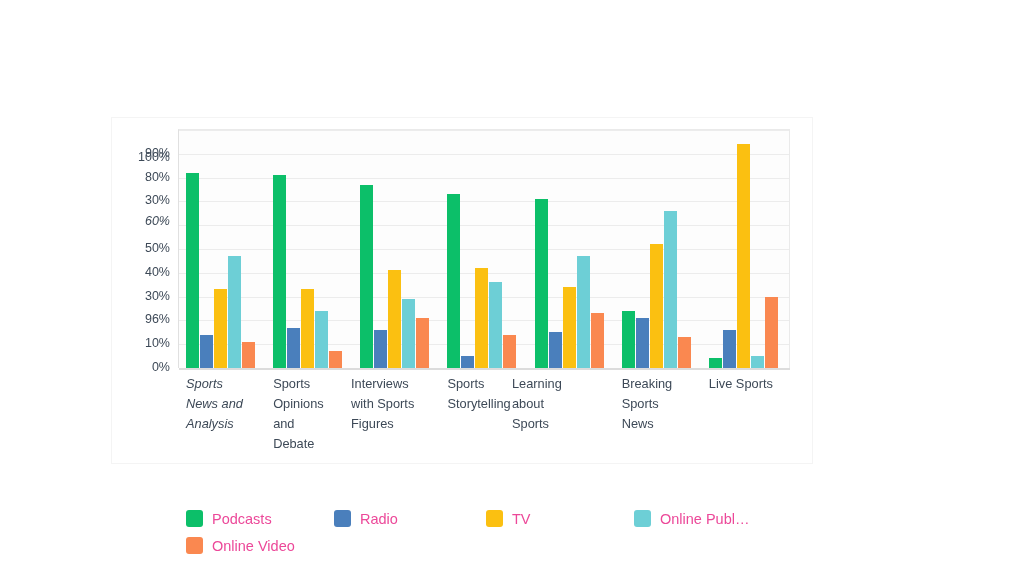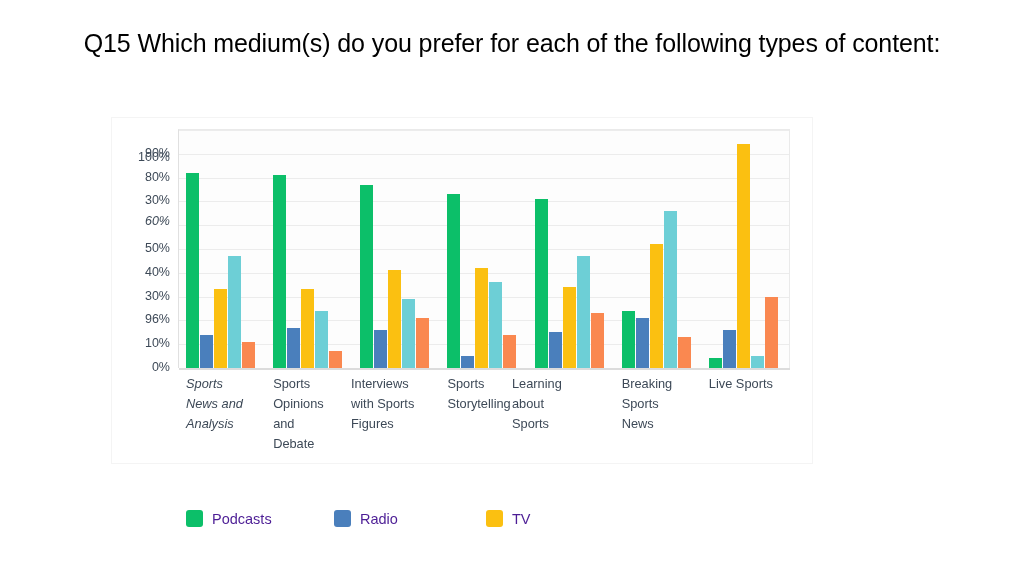--- a/index.html
+++ b/index.html
@@ -123,30 +123,29 @@
   }
   .legend-swatch {
     width: 17px;
     height: 17px;
     border-radius: 3px;
     margin-right: 9px;
     flex: 0 0 auto;
   }
   .legend-label {
     font-size: 14.5px;
-    color: #4c1d95;
+    color: #ec4899;
     white-space: nowrap;
   }
 </style>
 </head>
 <body>
 
 <div id="slide">
 
-  <div id="chart-title">Q15 Which medium(s) do you prefer for each of the following types of content:</div>
 
   <div id="chart-frame">
 
     <div id="y-axis"></div>
 
     <div id="plot-area">
       <div id="gridlines">
           <div class="gridline" style="top: 0px;"></div>
           <div class="gridline" style="top: 23.8px;"></div>
           <div class="gridline" style="top: 47.6px;"></div>
@@ -242,16 +241,26 @@
           <span class="legend-label">Podcasts</span>
         </div>
         <div class="legend-item" style="position: absolute; left: 148px;">
           <span class="legend-swatch" style="background: rgb(74, 127, 188);"></span>
           <span class="legend-label">Radio</span>
         </div>
         <div class="legend-item" style="position: absolute; left: 300px;">
           <span class="legend-swatch" style="background: rgb(251, 192, 17);"></span>
           <span class="legend-label">TV</span>
         </div>
+        <div class="legend-item" style="position: absolute; left: 448px;">
+          <span class="legend-swatch" style="background: rgb(109, 207, 214);"></span>
+          <span class="legend-label">Online Publ…</span>
+        </div>
+      </div>
+      <div class="legend-row" style="position: relative;">
+        <div class="legend-item" style="position: absolute; left: 0px;">
+          <span class="legend-swatch" style="background: rgb(250, 136, 80);"></span>
+          <span class="legend-label">Online Video</span>
+        </div>
       </div>
     </div>
 
 </div>
 
 </body></html>

